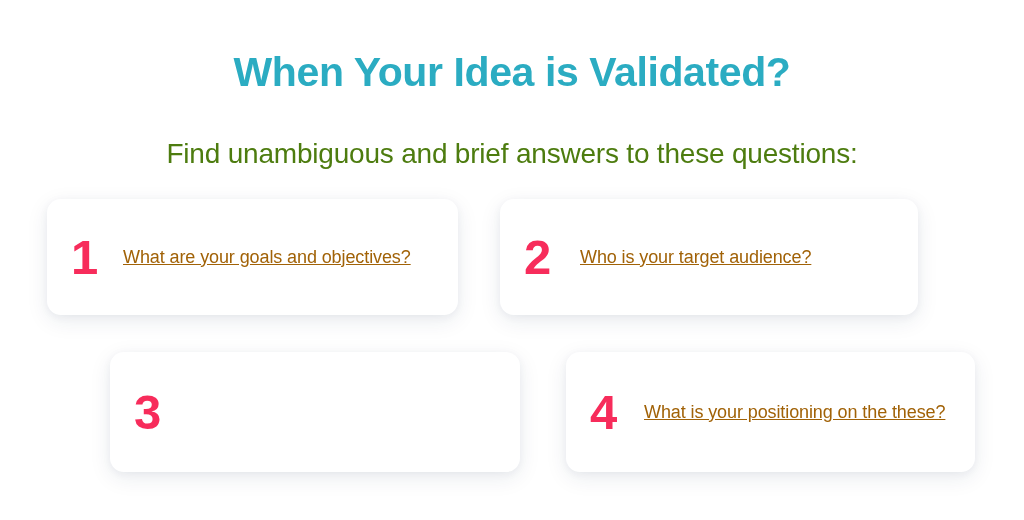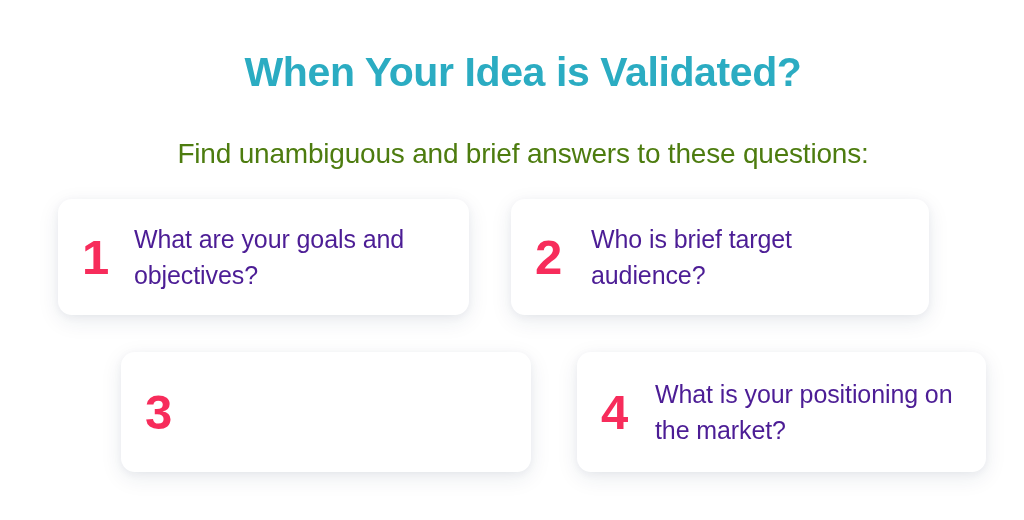--- a/index.html
+++ b/index.html
@@ -13,21 +13,20 @@
     font-family: "Liberation Sans", sans-serif;
     overflow: hidden;
     position: relative;
   }
 
   .slide {
     position: absolute;
     inset: 0;
     width: 896px;
     height: 520px;
-    margin-left: 11px;
   }
 
   
   .page-title {
     position: absolute;
     left: 0;
     top: 50px;
     width: 1024px;
     text-align: center;
     font-size: 41px;
@@ -79,27 +78,28 @@
     font-size: 49px;
     font-weight: bold;
     line-height: 1;
     flex: 0 0 auto;
     width: 46px;
     text-align: left;
     letter-spacing: -1px;
   }
 
   .q-text {
-    color: #4c1d95;
-    font-size: 25px;
+    color: #a16207;
+    font-size: 18px;
     font-weight: normal;
     line-height: 1.45;
     letter-spacing: -0.1px;
     flex: 1 1 auto;
     padding-left: 2px;
+    text-decoration: underline;
   }
 
   .card-1 .q-text { padding-left: 6px; }
   .card-2 .q-text { padding-left: 10px; }
   .card-3 .q-text { padding-left: 8px; }
   .card-4 .q-text { padding-left: 8px; }
 </style>
 </head>
 <body>
 
@@ -111,26 +111,26 @@
 
   <div class="cards-layer">
 
     <div class="q-card card-1">
       <div class="q-number">1</div>
       <div class="q-text">What are your goals and objectives?</div>
     </div>
 
     <div class="q-card card-2">
       <div class="q-number">2</div>
-      <div class="q-text">Who is brief target audience?</div>
+      <div class="q-text">Who is your target audience?</div>
     </div>
 
     <div class="q-card card-3">
       <div class="q-number">3</div>
     </div>
 
     <div class="q-card card-4">
       <div class="q-number">4</div>
-      <div class="q-text">What is your positioning on the market?</div>
+      <div class="q-text">What is your positioning on the these?</div>
     </div>
 
   </div>
 </div>
 
 </body></html>

